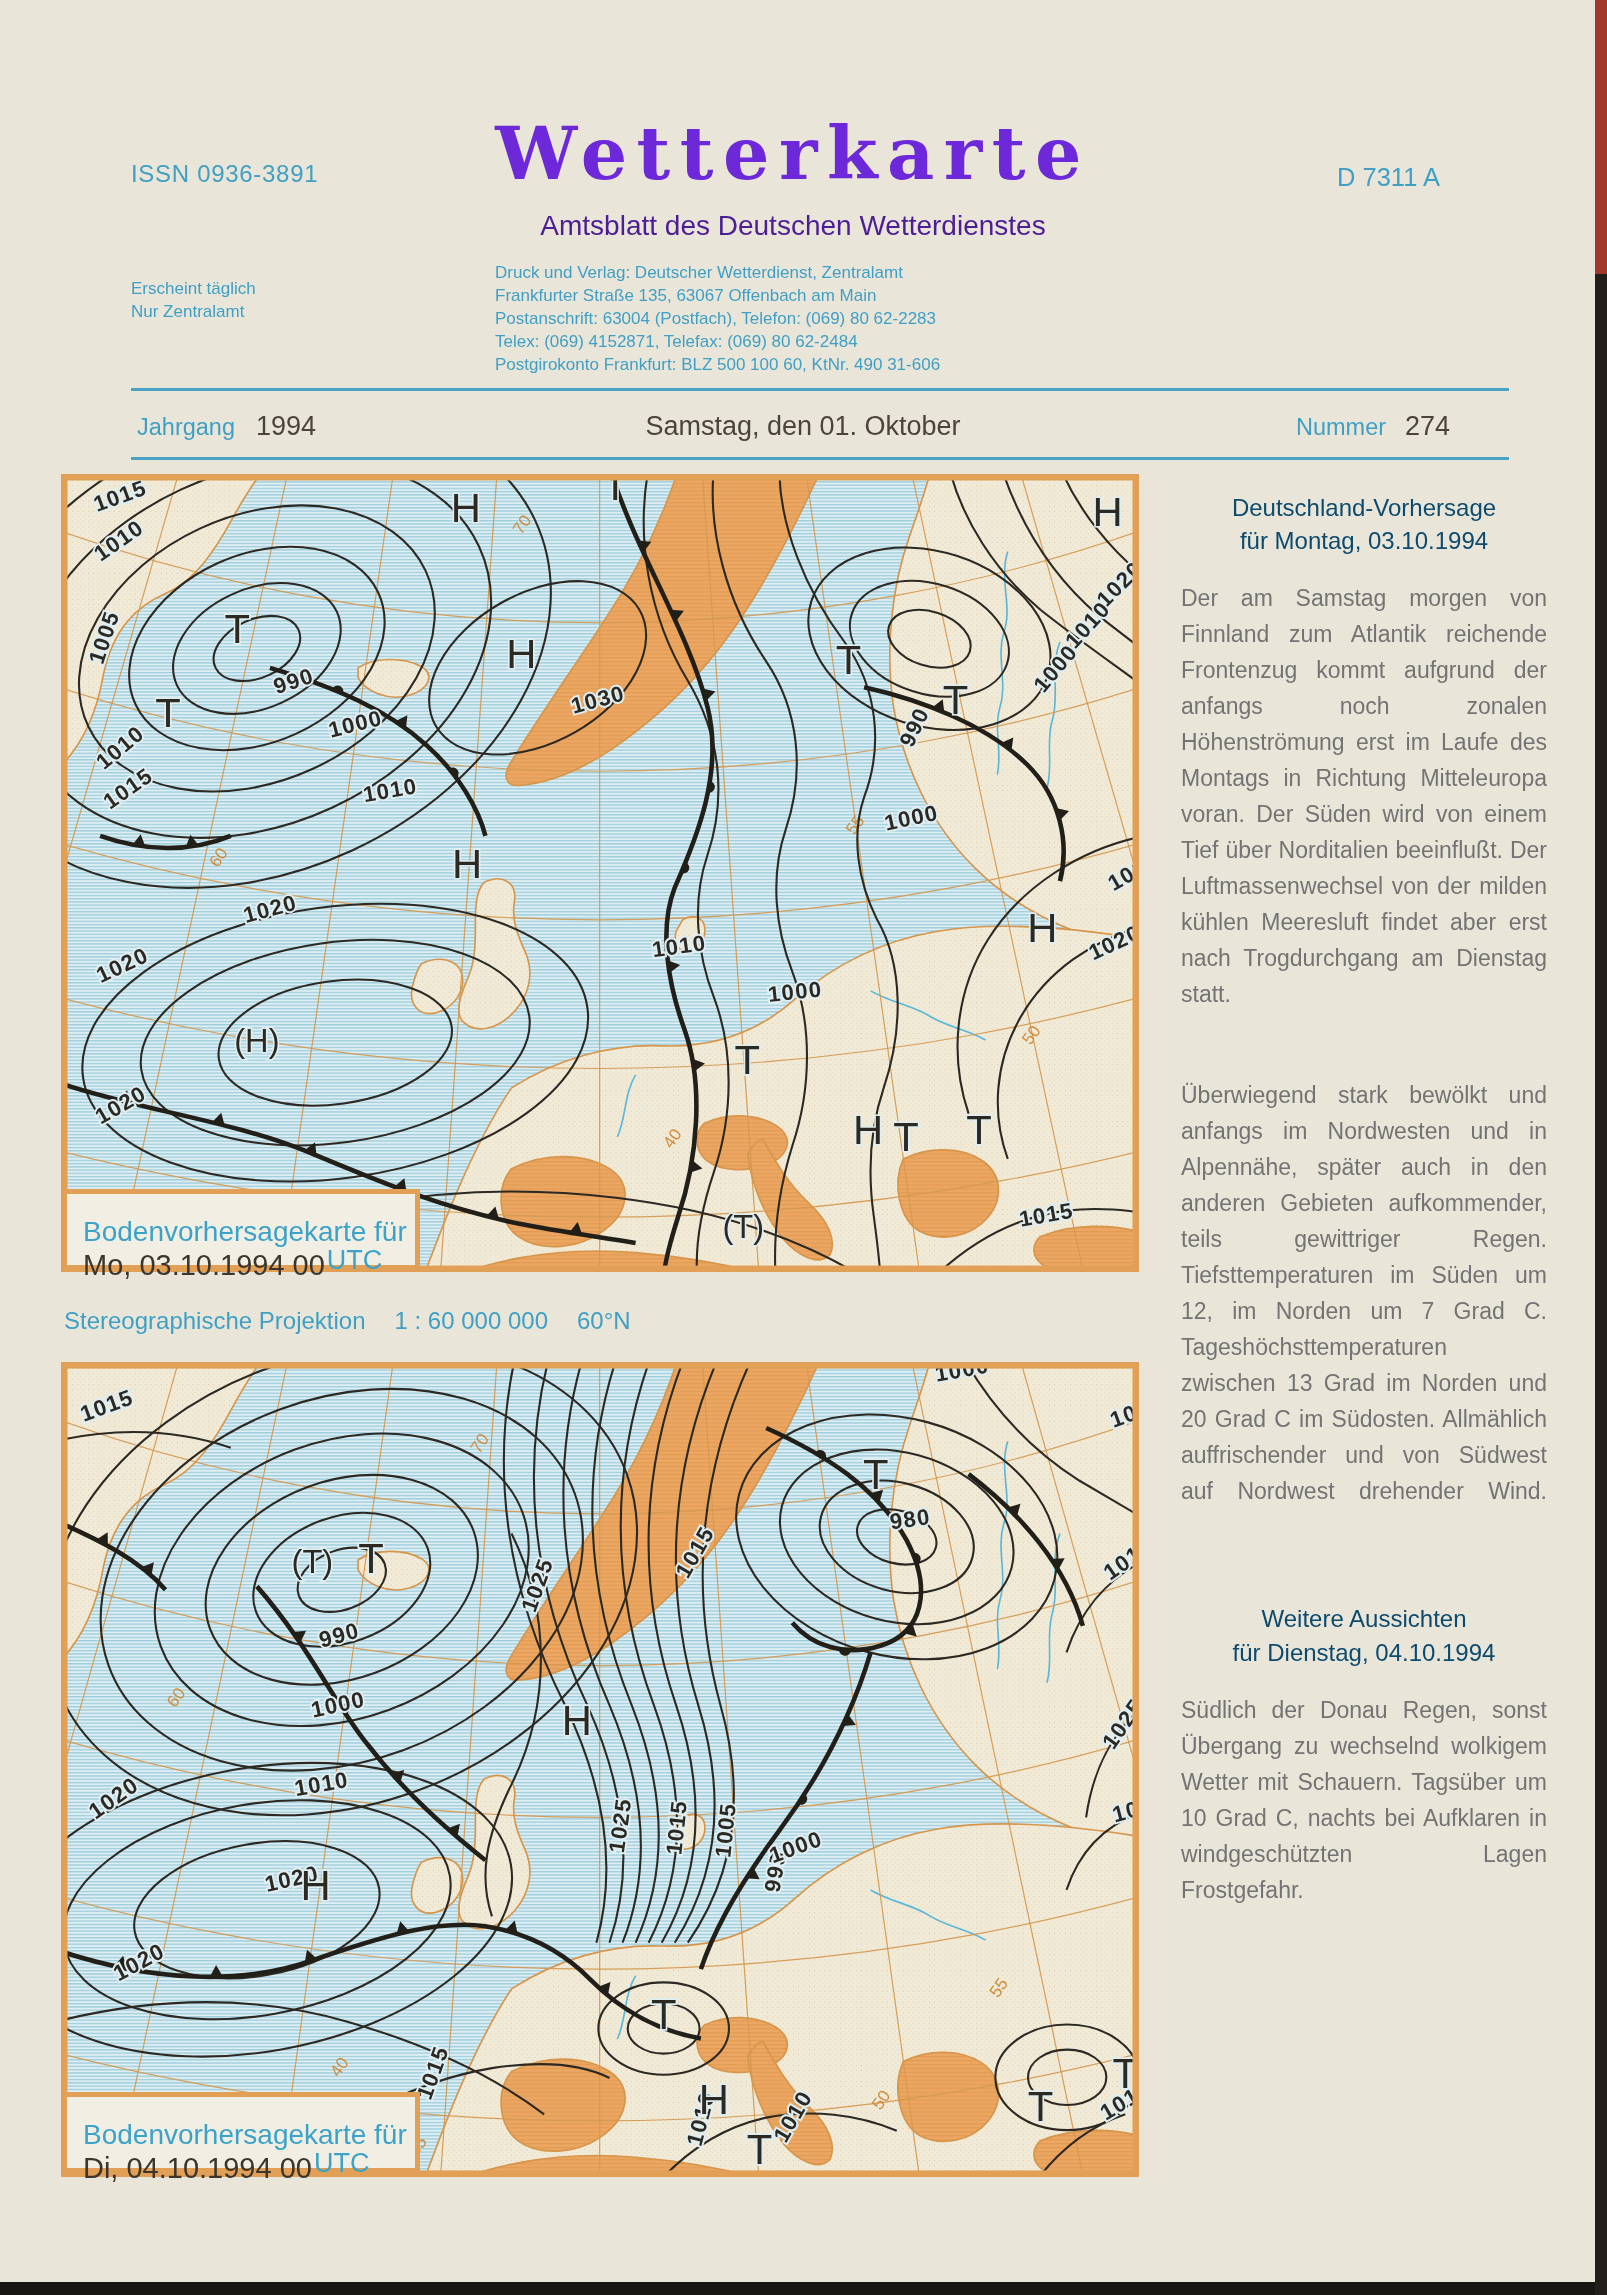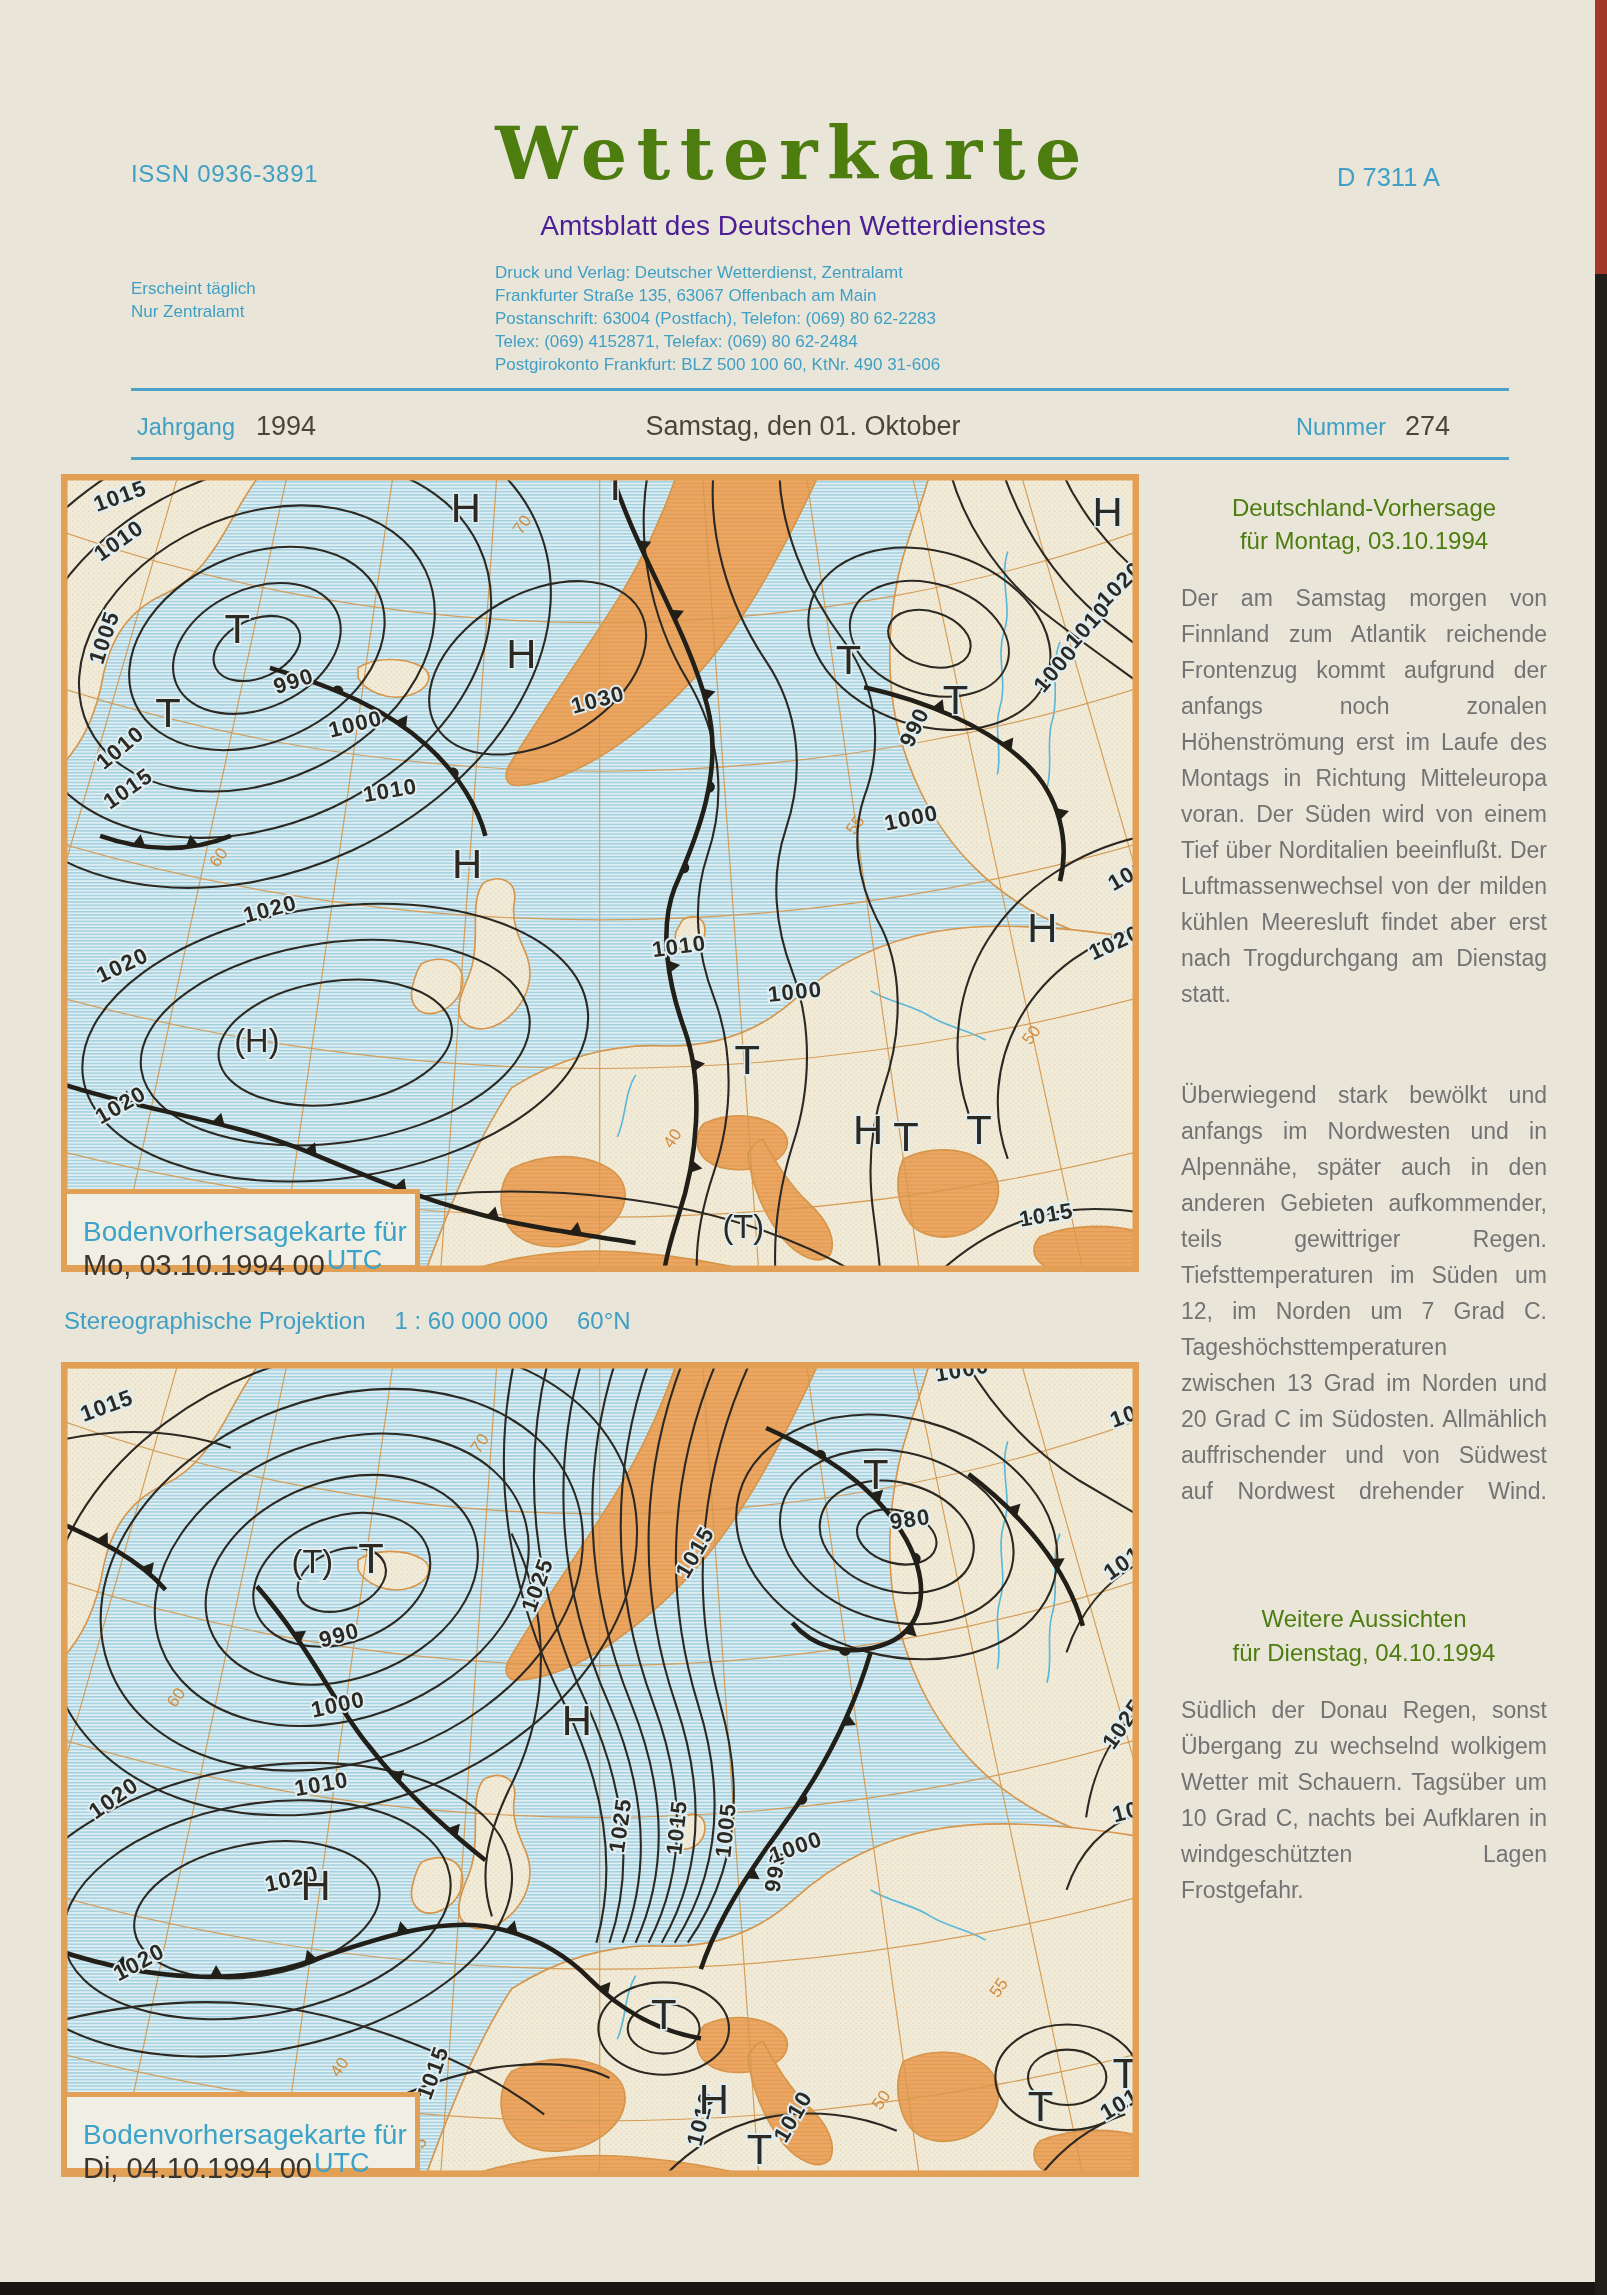--- a/index.html
+++ b/index.html
@@ -4,34 +4,34 @@
 <style>
   html,body{margin:0;padding:0;background:#8a877c;}
   #page{position:relative;width:1608px;height:2295px;background:#e9e6d9;overflow:hidden;
         font-family:"Liberation Sans",sans-serif;color:#4e473d;}
   .abs{position:absolute;}
   .blue{color:#3f9fc4;}
   
   .issn{left:131px;top:160px;font-size:24px;letter-spacing:0.7px;}
   .title{left:431px;top:110px;width:724px;text-align:center;
          font-family:"DejaVu Serif","Liberation Serif",serif;font-weight:700;
-         font-size:73px;letter-spacing:.13em;color:#4d7c0f;}
+         font-size:73px;letter-spacing:.13em;color:#6d28d9;}
   .code{left:1337px;top:163px;font-size:25.5px;}
   .subtitle{left:398px;top:210px;width:790px;text-align:center;font-size:28px;color:#4c1d95;}
   .infoblock{font-size:17px;line-height:23px;color:#3f9fc4;}
   .leftinfo{left:131px;top:277px;}
   .imprint{left:495px;top:261px;}
   .price{left:1175px;top:274px;}
   
   .rule{left:131px;width:1378px;height:3.3px;background:#4aa2c6;}
   .dl-lab{font-size:23.5px;color:#3f9fc4;}
   .dl-val{font-size:27px;color:#4a443a;}
   
   .col{left:1181px;width:366px;}
-  .colhead{text-align:center;font-size:24px;line-height:33px;color:#4d7c0f;}
+  .colhead{text-align:center;font-size:24px;line-height:33px;color:#0c4a6e;}
   .para{font-size:23px;line-height:36px;text-align:justify;color:#737373;}
   .para::after{content:"";display:inline-block;width:100%;}
   
   .mapwrap{left:61px;width:1078px;}
   .mapwrap svg{position:absolute;left:0;top:0;width:100%;height:100%;}
   .capbox{position:absolute;left:1.3px;width:358px;height:81px;background:#f1efe3;
           border:5.9px solid #e2a056;box-sizing:border-box;padding-left:15.7px;}
   .cap1{font-size:28px;color:#3da2c8;margin-top:22px;}
   .cap2{font-size:29px;color:#3b352d;margin-top:1.3px;}
   .caputc{font-size:27px;color:#3da2c8;position:relative;top:-5.9px;margin-left:2px;margin-top:20px;}

